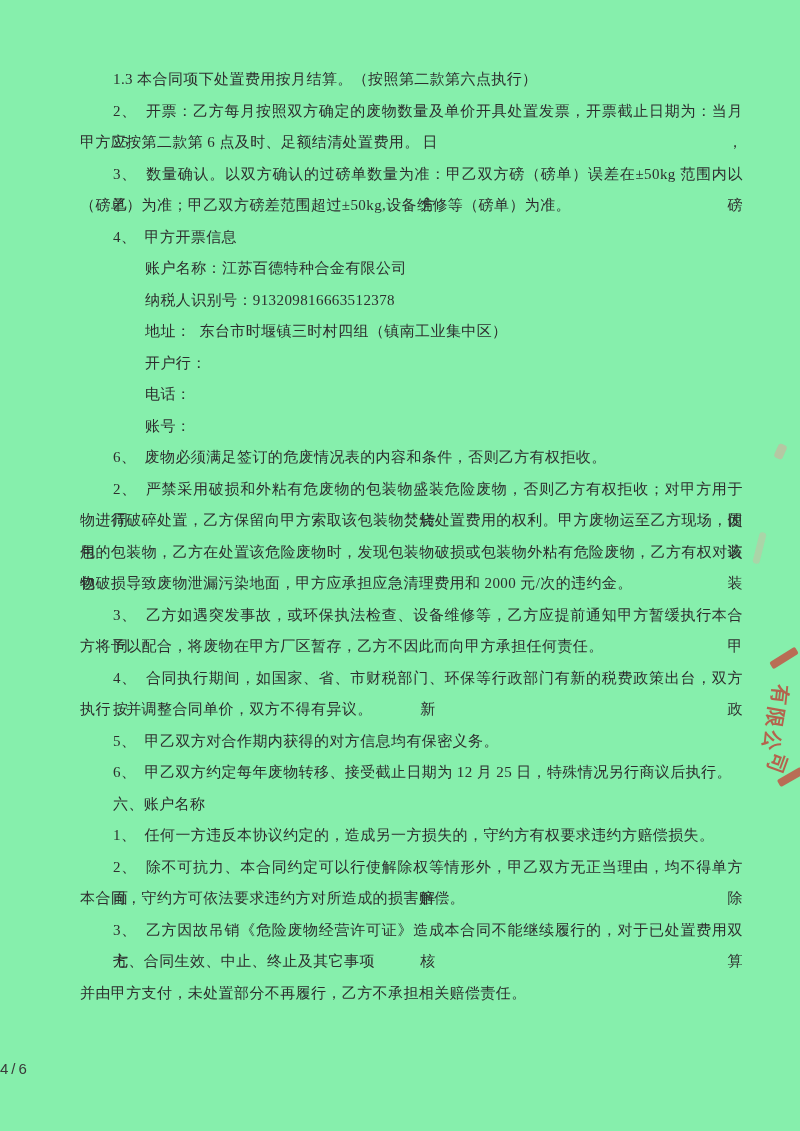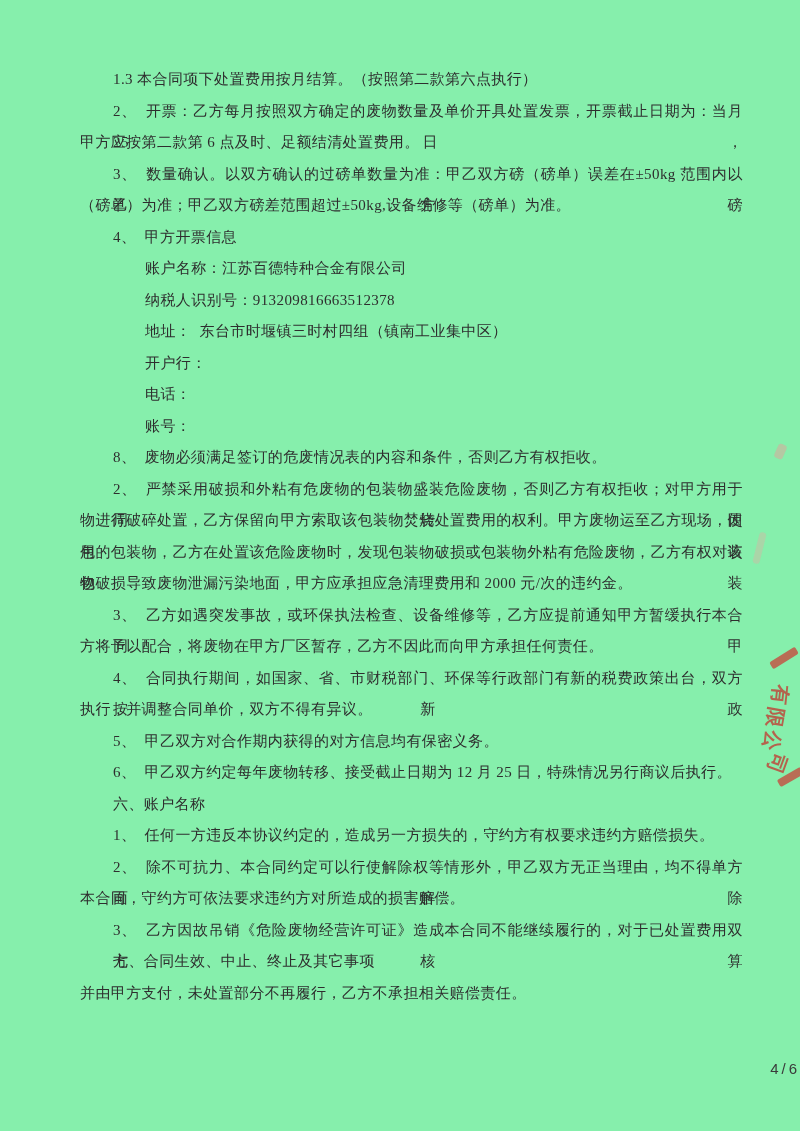--- a/index.html
+++ b/index.html
@@ -38,21 +38,21 @@
   .line.ind4 { padding-left: 65px; }
   .line.fill {
     text-align: justify;
     text-align-last: justify;
   }
   .footer {
     position: absolute;
     top: 1060px;
     left: 0;
     width: 800px;
-    text-align: right;
+    text-align: left;
     font-family: "Liberation Sans", "DejaVu Sans", sans-serif;
     font-size: 15px;
     letter-spacing: 3px;
     color: #3a3a3a;
   }
   
   .stamp {
     position: absolute;
     top: 640px;
     left: 745px;
@@ -112,21 +112,21 @@
         <div class="line ind0">甲方应按第二款第 6 点及时、足额结清处置费用。</div>
         <div class="line ind2 fill">3、  数量确认。以双方确认的过磅单数量为准：甲乙双方磅（磅单）误差在±50kg 范围内以乙方磅</div>
         <div class="line ind0">（磅单）为准；甲乙双方磅差范围超过±50kg,设备维修等（磅单）为准。</div>
         <div class="line ind2">4、  甲方开票信息</div>
         <div class="line ind4">账户名称：江苏百德特种合金有限公司</div>
         <div class="line ind4">纳税人识别号：913209816663512378</div>
         <div class="line ind4">地址：  东台市时堰镇三时村四组（镇南工业集中区）</div>
         <div class="line ind4">开户行：</div>
         <div class="line ind4">电话：</div>
         <div class="line ind4">账号：</div>
-        <div class="line ind2">8、  废物必须满足签订的危废情况表的内容和条件，否则乙方有权拒收。</div>
+        <div class="line ind2">6、  废物必须满足签订的危废情况表的内容和条件，否则乙方有权拒收。</div>
         <div class="line ind2 fill">2、  严禁采用破损和外粘有危废物的包装物盛装危险废物，否则乙方有权拒收；对甲方用于周转使</div>
         <div class="line ind0 fill">物进行破碎处置，乙方保留向甲方索取该包装物焚烧处置费用的权利。甲方废物运至乙方现场，因包装</div>
         <div class="line ind0 fill">用的包装物，乙方在处置该危险废物时，发现包装物破损或包装物外粘有危险废物，乙方有权对该包装</div>
         <div class="line ind0">物破损导致废物泄漏污染地面，甲方应承担应急清理费用和 2000 元/次的违约金。</div>
         <div class="line ind2 fill">3、  乙方如遇突发事故，或环保执法检查、设备维修等，乙方应提前通知甲方暂缓执行本合同，甲</div>
         <div class="line ind0">方将予以配合，将废物在甲方厂区暂存，乙方不因此而向甲方承担任何责任。</div>
         <div class="line ind2 fill">4、  合同执行期间，如国家、省、市财税部门、环保等行政部门有新的税费政策出台，双方按新政</div>
         <div class="line ind0">执行，并调整合同单价，双方不得有异议。</div>
         <div class="line ind2">5、  甲乙双方对合作期内获得的对方信息均有保密义务。</div>
         <div class="line ind2">6、  甲乙双方约定每年废物转移、接受截止日期为 12 月 25 日，特殊情况另行商议后执行。</div>

